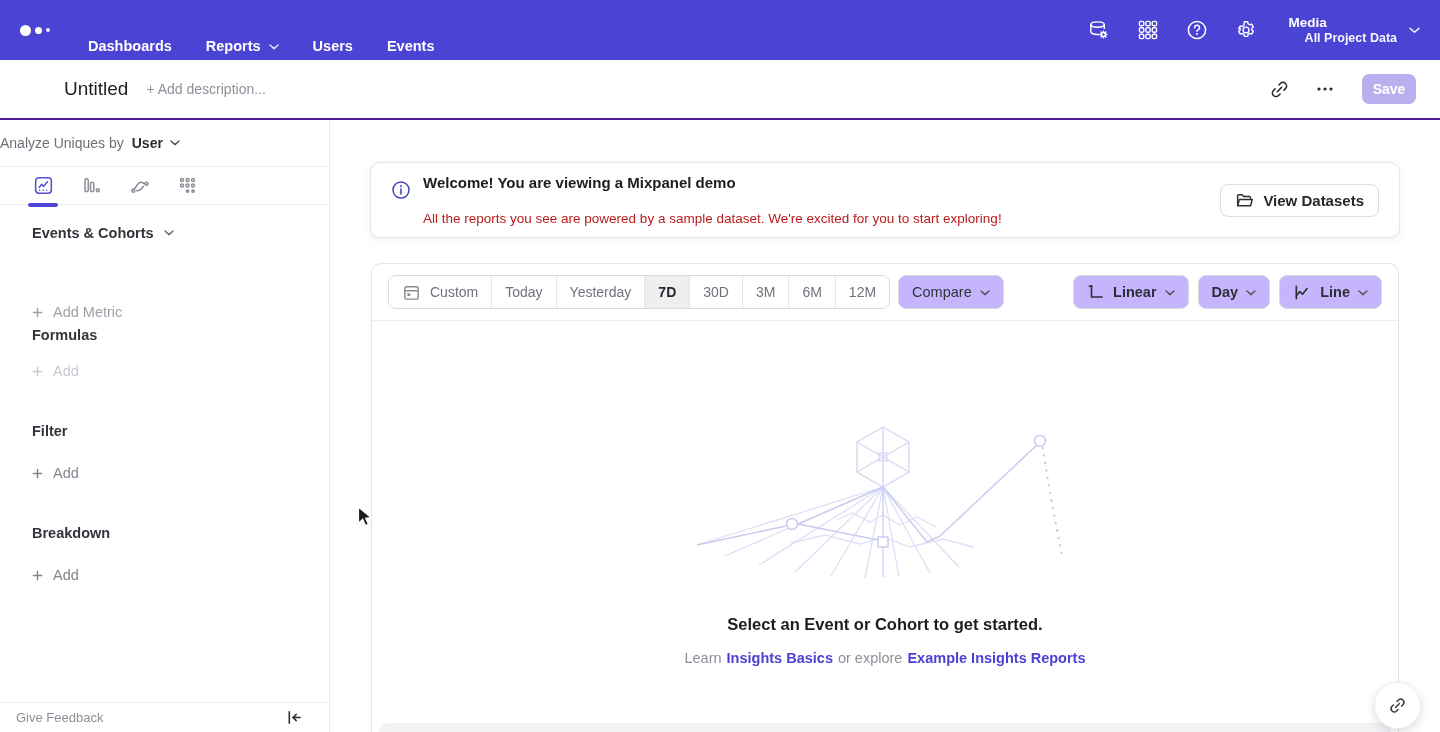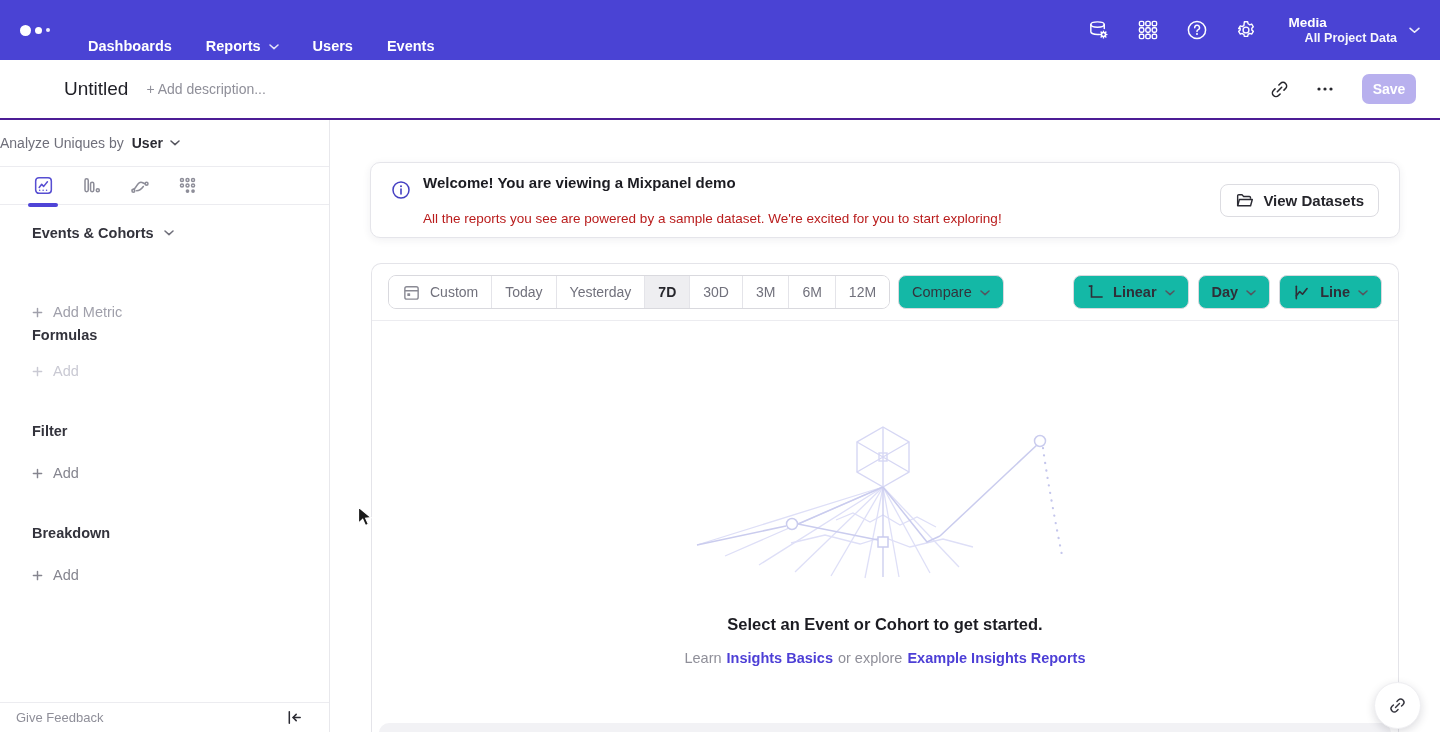--- a/index.html
+++ b/index.html
@@ -92,21 +92,21 @@
   .toolbar { height:57px; display:flex; align-items:center; justify-content:space-between;
     padding:0 16px; border-bottom:1px solid #ececf0; }
   .toolbar-left { display:flex; align-items:center; gap:8px; }
   .toolbar-right { display:flex; align-items:center; gap:9px; }
   .seg-control { display:flex; align-items:stretch; height:34px; border:1px solid #d9d9de;
     border-radius:8px; overflow:hidden; background:#fff; }
   .seg { display:flex; align-items:center; gap:9px; padding:0 13px; font-size:14px; color:#71717c;
     border-left:1px solid #e4e4e9; cursor:pointer; background:#fff; white-space:nowrap; }
   .seg:first-child { border-left:none; }
   .seg.active { background:#eeeef1; color:#26262c; font-weight:600; }
-  .btn { height:34px; border:1px solid #d9d9de; border-radius:8px; background:#14b8a6;
+  .btn { height:34px; border:1px solid #d9d9de; border-radius:8px; background:#c4b5fd;
     display:inline-flex; align-items:center; gap:8px; padding:0 13px; font-size:14.5px;
     color:#33333c; cursor:pointer; font-family:"Liberation Sans", sans-serif; }
   .btn .chev { color:#55555e; margin-top:1px; }
   .btn-strong { font-weight:600; color:#2f2f38; }
 
   .empty-illustration { position:absolute; top:160px; left:50%; margin-left:-190px; }
   .empty-title { position:absolute; top:351px; left:0; right:0; text-align:center;
     font-size:16.5px; font-weight:700; color:#1c1c22; }
   .empty-hint { position:absolute; top:386px; left:0; right:0; display:flex;
     justify-content:center; gap:5px; font-size:14.5px; }

